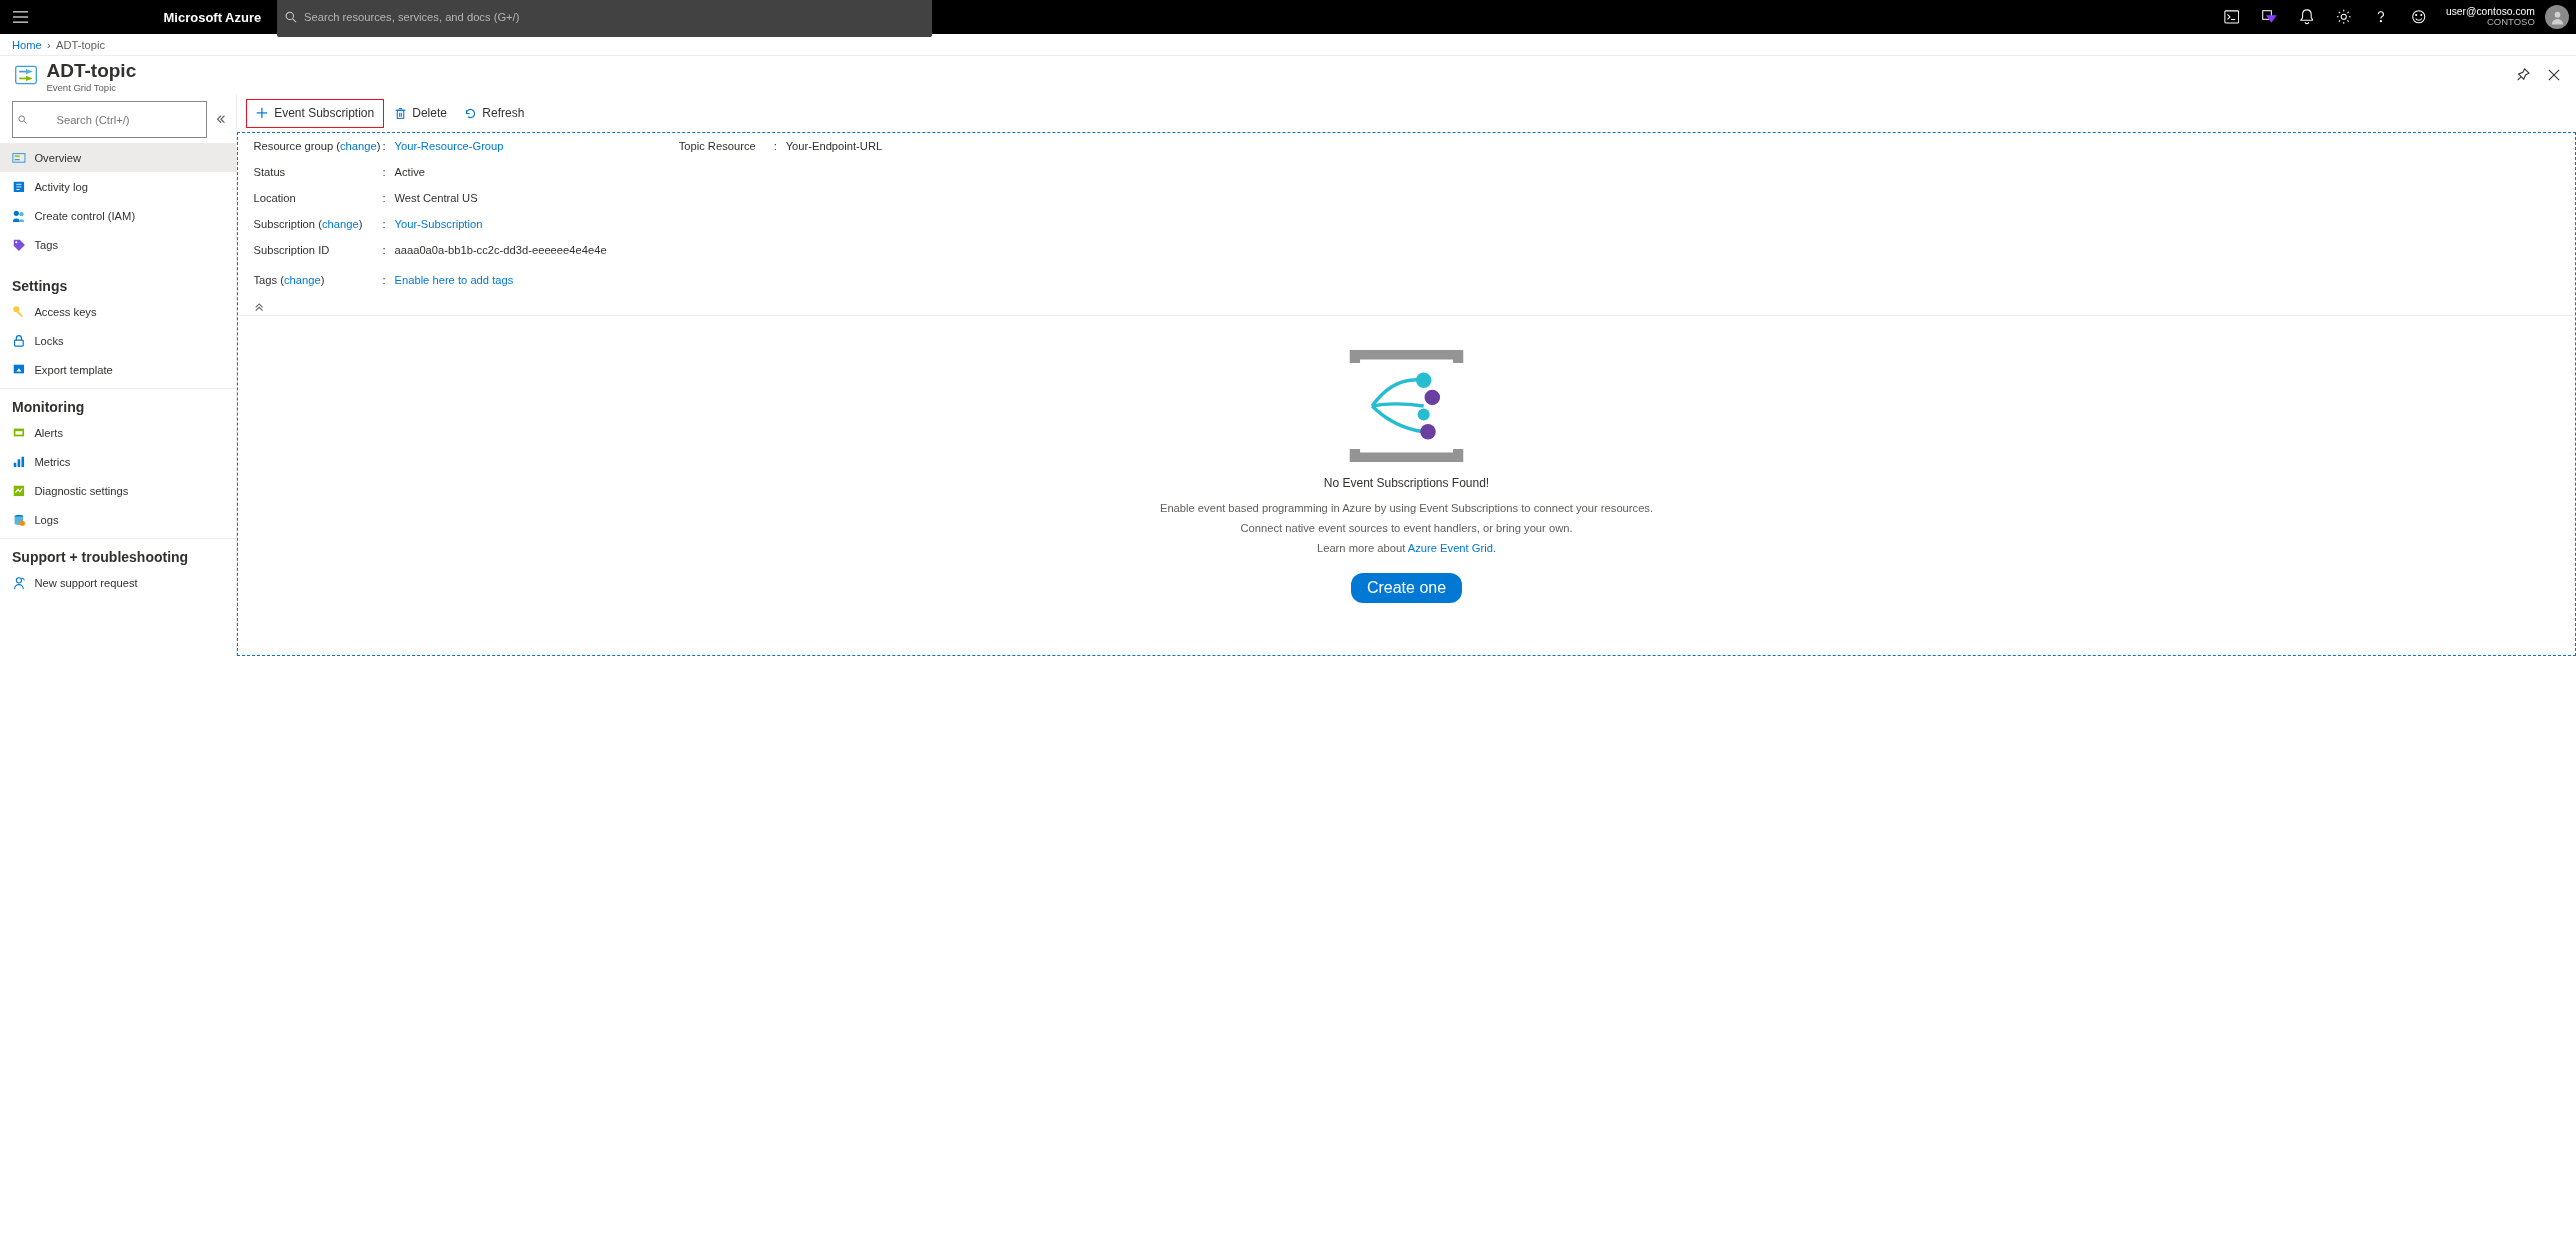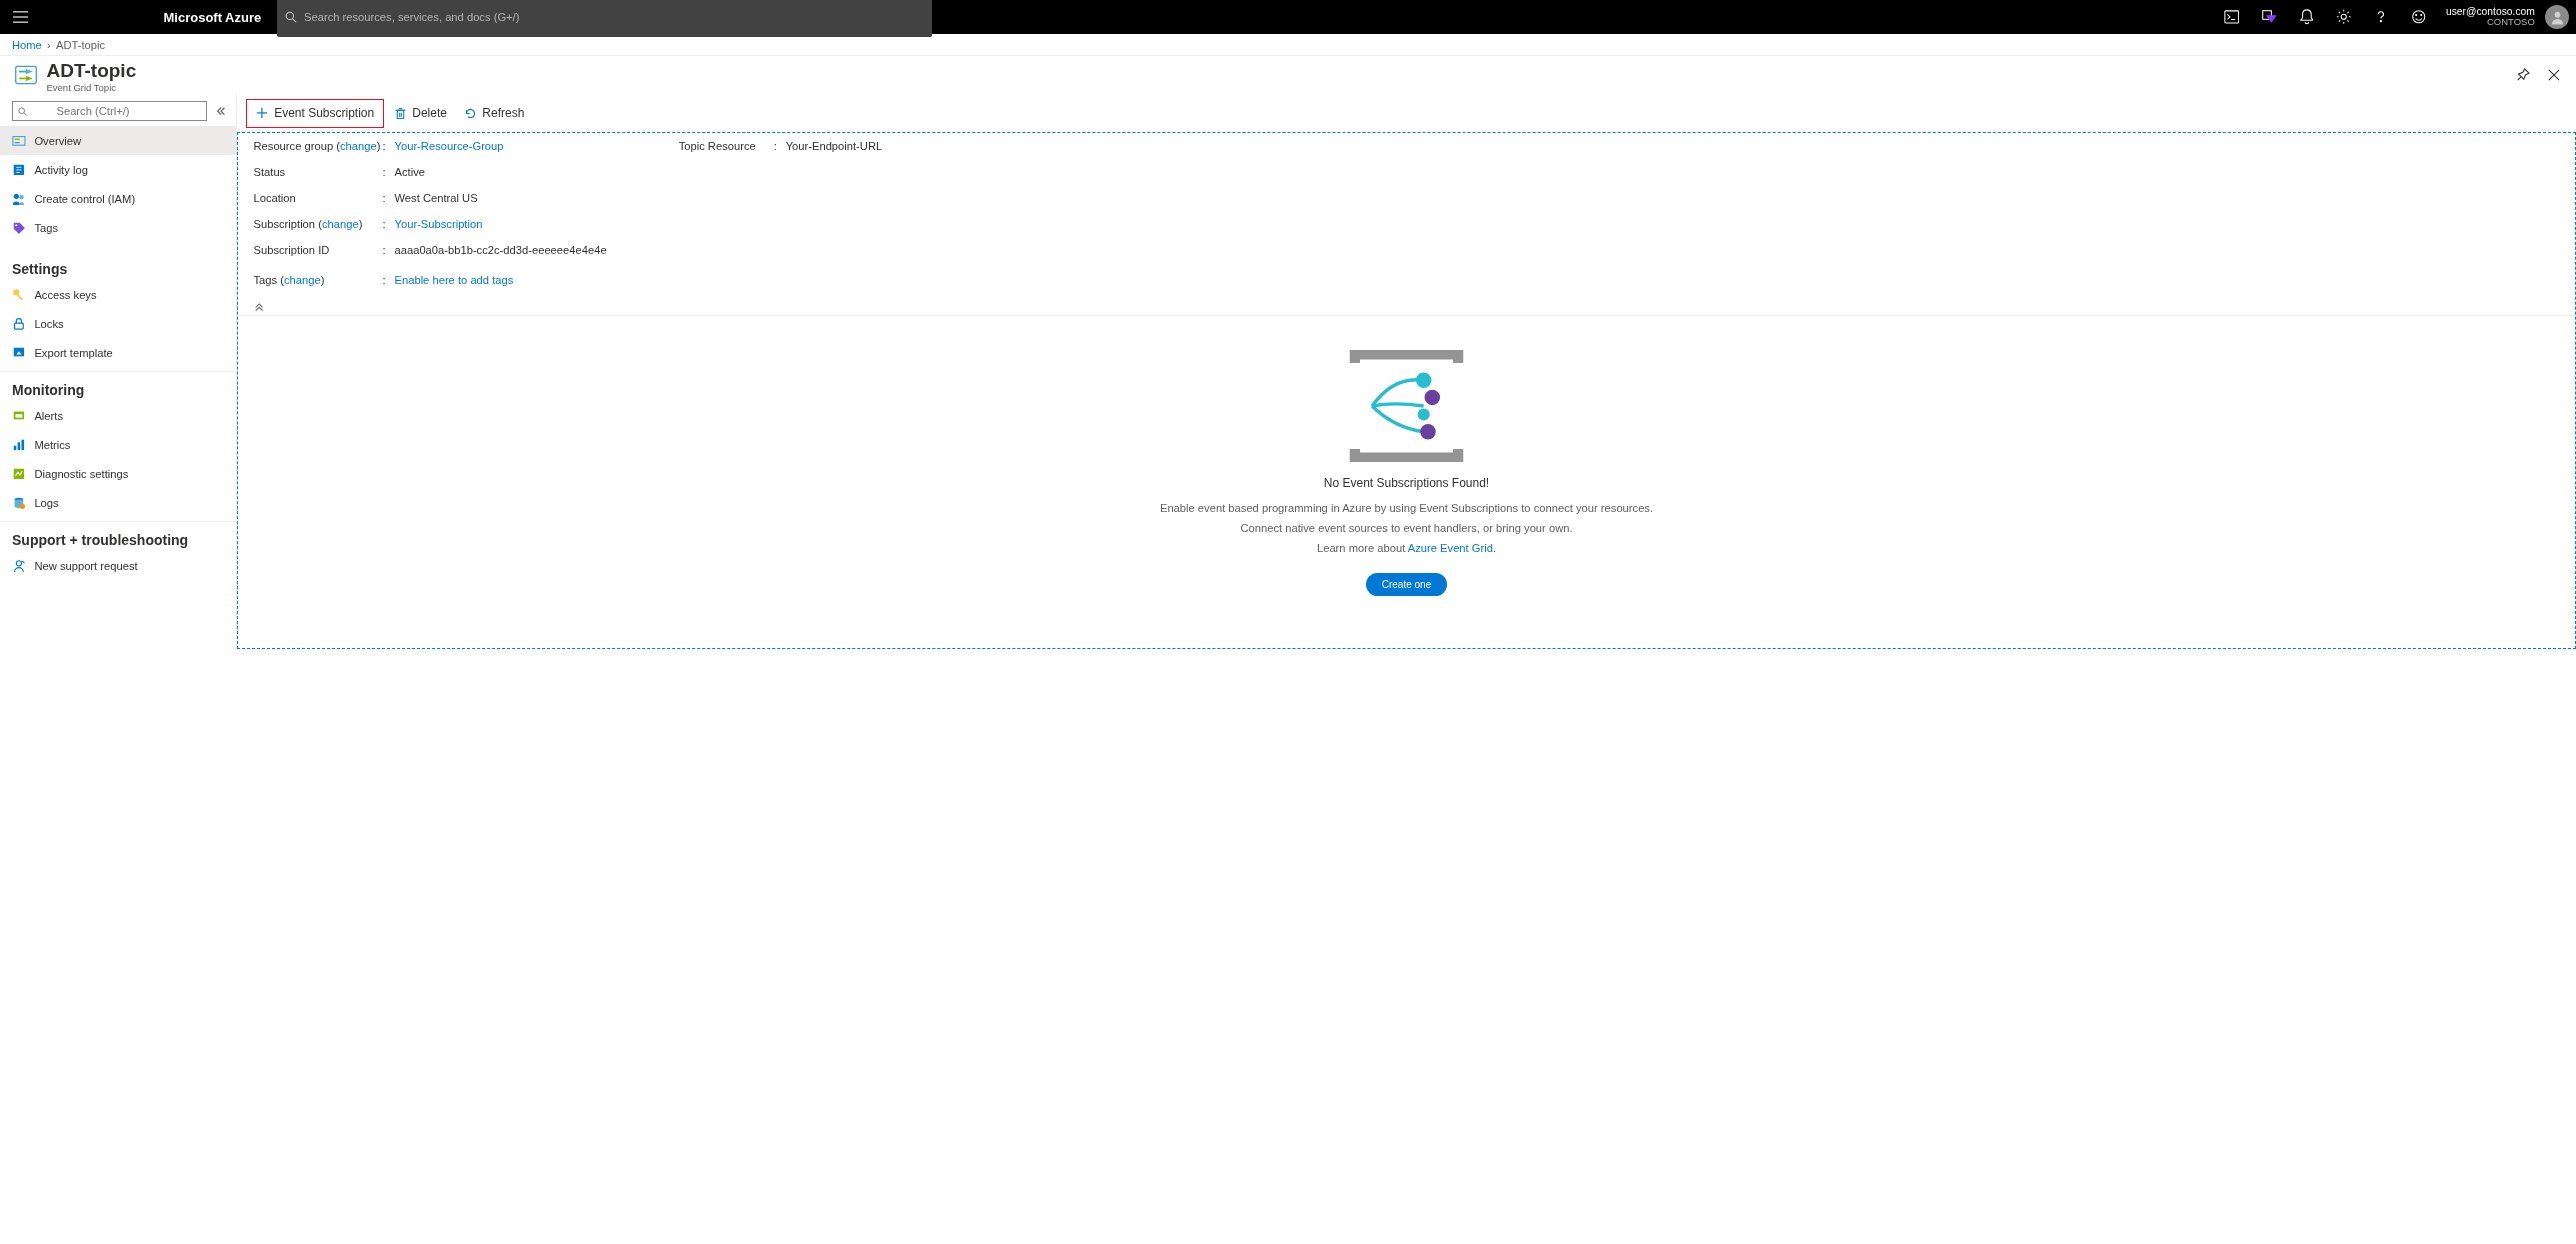--- a/index.html
+++ b/index.html
@@ -33,21 +33,21 @@
   .res-title { font-size:19px; font-weight:600; line-height:1.1;}
   .res-subtitle { font-size:9.5px; color:#605e5c;}
   .res-header-actions { margin-left:auto; display:flex; gap:10.3px; padding-top:3.4px;}
   .hdr-action { width:20.7px; height:20.7px; display:flex; align-items:center; justify-content:center; cursor:pointer;}
 
   
   .body-row { display:flex; }
   
   .sidebar { width:237px; border-right:0.9px solid #ededed; padding-top:3.4px; flex-shrink:0;}
   .side-search-row { display:flex; align-items:center; padding:3.4px 6.9px 5.2px 12px; gap:5.2px;}
-  .side-search { display:flex; align-items:center; border:0.9px solid #8a8886; height:20px; flex:1; padding:0 5.2px; background:#fff;gap:24px;}
+  .side-search { display:flex; align-items:center; border:0.9px solid #8a8886; height:37px; flex:1; padding:0 5.2px; background:#fff;gap:24px;}
   .side-search input { border:none; outline:none; font-size:11.2px; width:100%; padding-left:5.2px;}
   .collapse-btn { width:17px; height:17px; display:flex; align-items:center; justify-content:center; cursor:pointer; color:#605e5c;}
   .nav-item { display:flex; align-items:center; height:29px; padding:0 12px; gap:8.6px; cursor:pointer; font-size:11.2px;}
   .nav-item.selected { background:#edebe9;text-align:right;}
   .nav-icon { width:13.8px; height:13.8px; display:flex; align-items:center; justify-content:center; flex-shrink:0;}
   .nav-section { font-weight:600; font-size:14px; padding:10.3px 12px 3.4px 12px; border-top:0.9px solid #ededed; margin-top:3.4px;}
   .nav-section.first { border-top:none; margin-top:8.6px;}
 
   
   .main { flex:1; display:flex; flex-direction:column; }
@@ -65,21 +65,21 @@
   .prop-val { color:#323130;}
   .prop-change { color:#0078d4; cursor:pointer;}
   
   .collapse-chev { text-align:center; padding:3.4px 0; color:#605e5c; cursor:pointer;}
   .essentials-border { border-bottom:0.9px solid #ededed; margin:0 -15.5px 34px -15.5px;}
 
   .empty-state { text-align:center; max-width:603px; margin:0 auto; color:#605e5c;}
   .empty-icon { margin:0 auto 13.8px auto; width:129px; height:112px;}
   .empty-title { font-size:12px; color:#323130; margin-bottom:10.3px;}
   .empty-text { font-size:11.2px; line-height:1.5; margin-bottom:3.4px;}
-  .primary-btn { display:inline-block; background:#0078d4; color:#fff; border:none; padding:6px 15.5px; font-size:10px; cursor:pointer; margin-top:12px; border-radius:12px;}
+  .primary-btn { display:inline-block; background:#0078d4; color:#fff; border:none; padding:6px 15.5px; font-size:16px; cursor:pointer; margin-top:12px; border-radius:12px;}
 
   svg { display:block; }
 </style>
 </head>
 <body>
 
 <div class="topbar">
   <div class="hamburger">
     <svg width="15.5" height="12" viewBox="0 0 18 14" stroke="#fff" stroke-width="1.3">
         <line x1="0" y1="1" x2="18" y2="1"></line>

